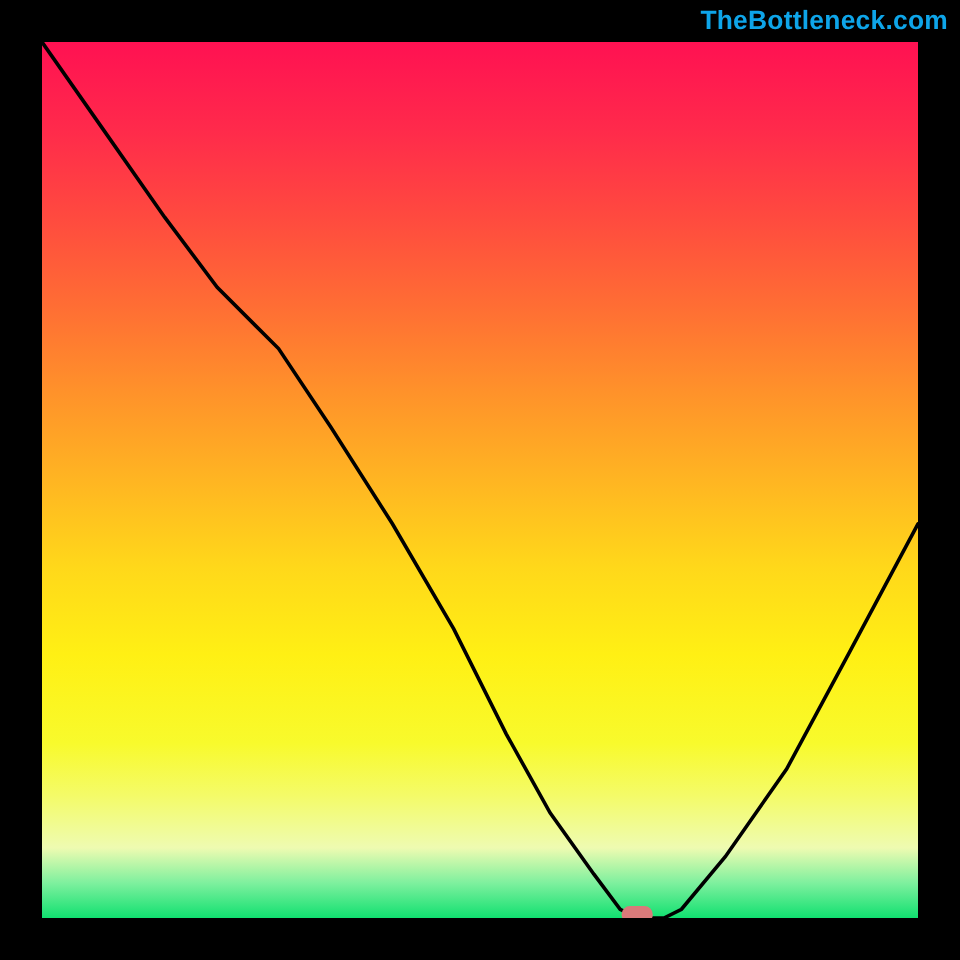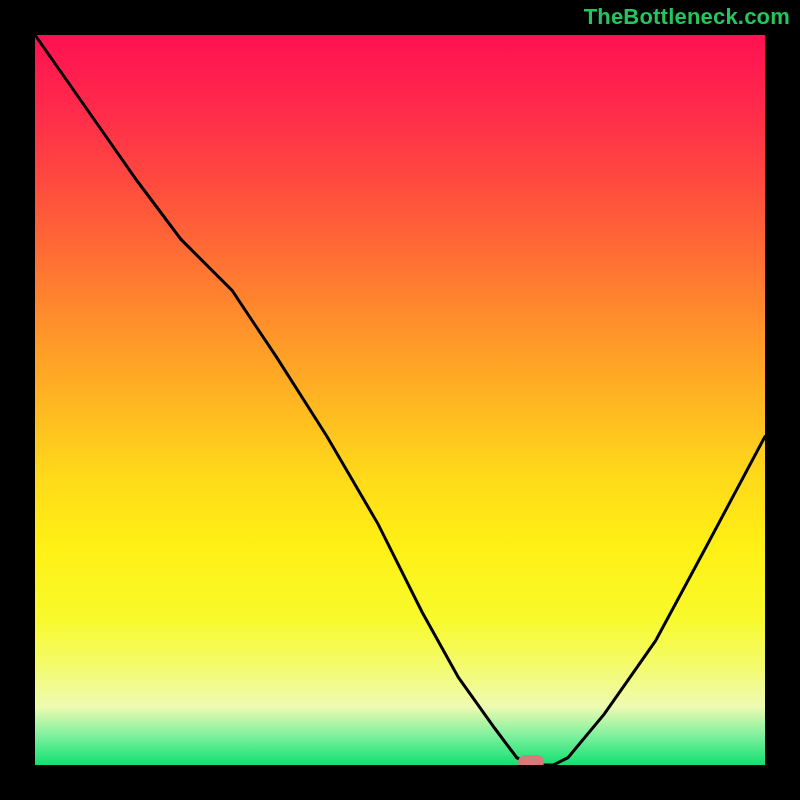--- a/index.html
+++ b/index.html
@@ -14,21 +14,21 @@
   .frame {
     position: relative;
     width: 800px;
     height: 800px;
     background: #000;
   }
   .watermark {
     position: absolute;
     top: 4px;
     right: 10px;
-    color: #22c55e;
+    color: #0ea5e9;
     font-size: 22px;
     font-weight: 600;
     letter-spacing: 0.2px;
     z-index: 10;
   }
   .plot-area {
     position: absolute;
     left: 35px;
     top: 35px;
     width: 730px;

